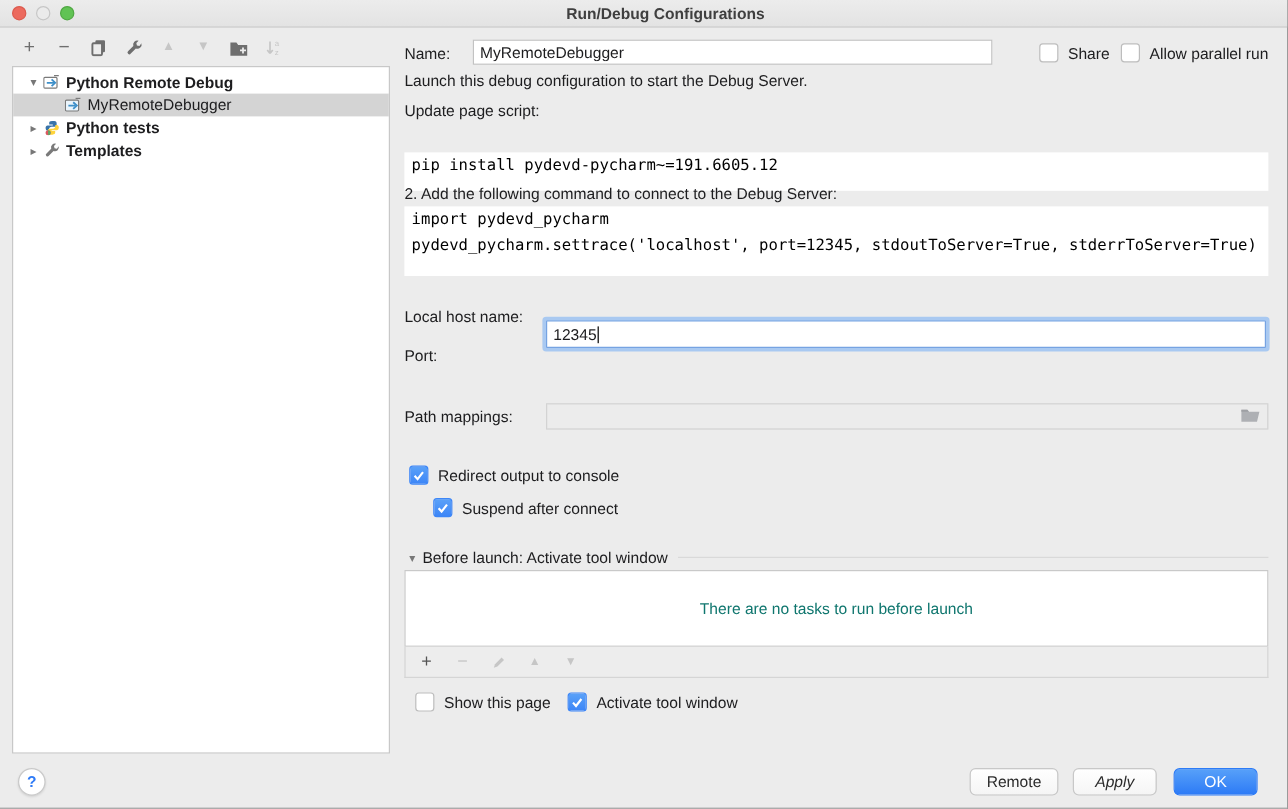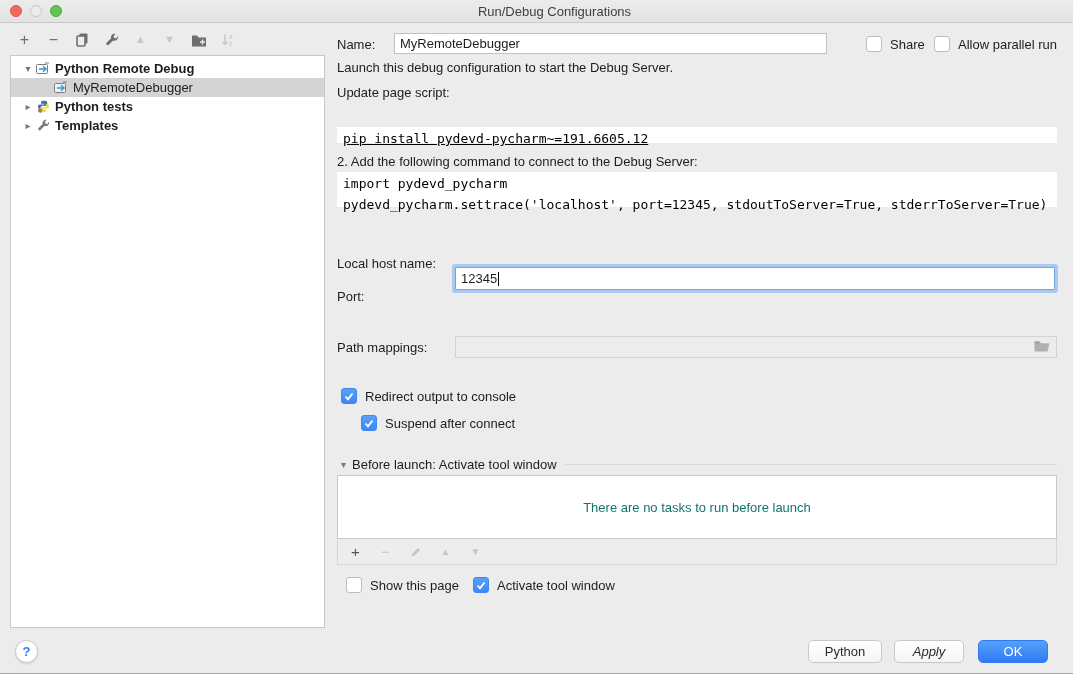--- a/index.html
+++ b/index.html
@@ -3,21 +3,21 @@
 <meta charset="utf-8">
 <style>
   html,body{margin:0;padding:0;background:#555;}
   .window{position:relative;width:1073px;height:674px;background:#ECECEC;
     font-family:"Liberation Sans",sans-serif;font-size:13px;color:#1D1D1F;overflow:hidden;
     border-bottom:1px solid #A8A8A8;box-sizing:border-box;}
   
   .titlebar{position:absolute;left:0;top:0;right:0;height:22px;
     background:linear-gradient(#ECECEC,#E3E3E3);border-bottom:1px solid #C9C9C9;
     display:flex;align-items:center;justify-content:center;}
-  .title-text{font-size:13px;font-weight:normal;color:#3F3F3F;padding-left:36px;}
+  .title-text{font-size:13px;font-weight:bold;color:#3F3F3F;padding-left:36px;}
   .traffic{position:absolute;left:10px;top:5px;display:flex;gap:8px;}
   .light{width:12px;height:12px;border-radius:50%;box-sizing:border-box;}
   .light.red{background:#EC6A5E;border:1px solid #DC5A4E;}
   .light.dim{background:#EBEBEB;border:1px solid #C6C6C6;}
   .light.green{background:#61C354;border:1px solid #50A843;}
   
   .side-toolbar{position:absolute;left:16px;top:31px;display:flex;align-items:center;gap:12px;}
   .tbi{width:17px;height:17px;display:flex;align-items:center;justify-content:center;
     color:#6E6E6E;font-size:16px;line-height:17px;}
   .tbi.disabled{color:#C6C6C6;}
@@ -163,23 +163,23 @@
     <span class="cb"></span>
     <span>Share</span>
   </div>
   <div class="cb-row" style="left:934px;top:36px;">
     <span class="cb"></span>
     <span>Allow parallel run</span>
   </div>
 
   <div class="lbl" style="left:337px;top:60px;">Launch this debug configuration to start the Debug Server.</div>
   <div class="lbl" style="left:337px;top:85px;">Update page script:</div>
-  <div class="code-strip" style="top:127px;height:16px;text-decoration:underline;">pip install pydevd-pycharm~=191.6605.12</div>
+  <div class="code-strip" style="top:127px;height:32px;">pip install pydevd-pycharm~=191.6605.12</div>
   <div class="lbl" style="left:337px;top:154px;">2. Add the following command to connect to the Debug Server:</div>
-  <div class="code-strip" style="top:172px;height:35px;"><span>import pydevd_pycharm</span><br><span>pydevd_pycharm.settrace('localhost', port=12345, stdoutToServer=True, stderrToServer=True)</span></div>
+  <div class="code-strip" style="top:172px;height:58px;"><span>import pydevd_pycharm</span><br><span>pydevd_pycharm.settrace('localhost', port=12345, stdoutToServer=True, stderrToServer=True)</span></div>
 
   <div class="lbl" style="left:337px;top:256px;">Local host name:</div>
 
   <div class="lbl" style="left:337px;top:289px;">Port:</div>
   <div class="fake-input" style="left:455px;top:267px;width:600px;">
     <span>12345</span>
     <span class="caret"></span>
   </div>
 
   <div class="lbl" style="left:337px;top:340px;">Path mappings:</div>
@@ -238,17 +238,17 @@
   <div class="cb-row" style="left:473px;top:577px;">
     <span class="cb on">
       <svg width="10" height="9" viewBox="0 0 10 9">
           <path d="M1.5 4.5l2.5 2.8L8.5 1.5" stroke="#FFF" stroke-width="1.8" fill="none"></path>
         </svg>
     </span>
     <span>Activate tool window</span>
   </div>
 
   <div class="help">?</div>
-  <div class="btn" style="left:808px;width:74px;">Python</div>
+  <div class="btn" style="left:808px;width:74px;">Remote</div>
   <div class="btn" style="left:894px;width:70px;font-style:italic;">Apply</div>
   <div class="btn primary" style="left:978px;width:70px;">OK</div>
 
 </div>
 
 </body></html>

